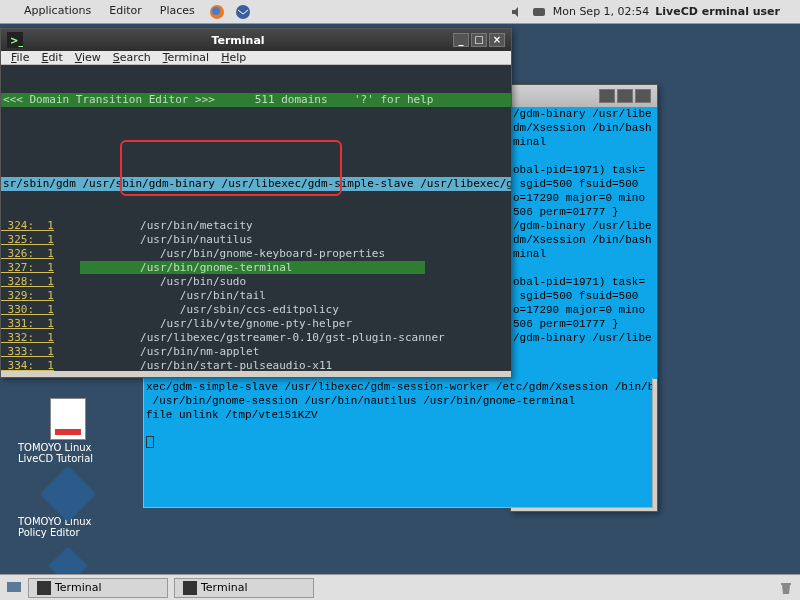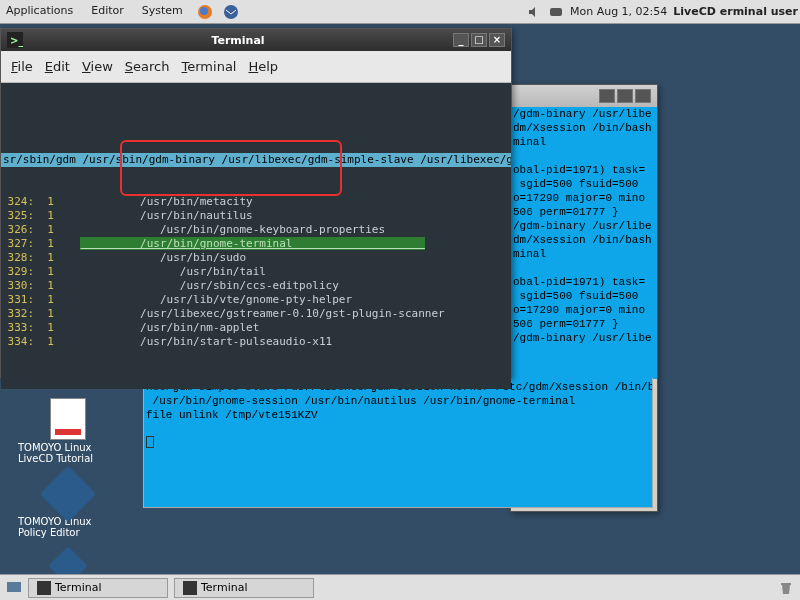--- a/index.html
+++ b/index.html
@@ -13,21 +13,21 @@
   font-size: 12px;
 }
 
 
 .panel-top {
   height: 24px;
   background: #e0e0e0;
   border-bottom: 1px solid #999;
   display: flex;
   align-items: center;
-  padding: 0 2px;
+  padding: 0 20px;
   font-size: 11px;
   color: #222;
   justify-content: flex-end;
 }
 .panel-top .left { display: flex; gap: 10px; }
 .panel-top .menu-item { padding: 0 4px; }
 .panel-top .spacer { flex: 1; }
 .panel-top .tray { display: flex; gap: 6px; align-items: center; }
 .icon-small { width: 16px; height: 16px; display: inline-block; }
 
@@ -70,47 +70,47 @@
   align-items: center;
   padding: 0 6px;
   font-size: 11px;
   font-weight: bold;
 }
 .titlebar.inactive { background: linear-gradient(#d0d0d0, #b8b8b8); color: #555; }
 .titlebar .title-text { flex: 1; text-align: center; }
 .win-btns { display: flex; gap: 2px; }
 .win-btn { width: 16px; height: 14px; background: #555; border: 1px solid #777; display: flex; align-items: center; justify-content: center; font-size: 10px; line-height: 1; }
 .menubar {
-  height: 32px;
+  height: 14px;
   background: #e8e8e8;
   border-bottom: 1px solid #bbb;
   display: flex;
   align-items: center;
   padding: 0 6px;
   gap: 4px;
-  font-size: 13px;
+  font-size: 11px;
   color: #222;
 }
 .menubar span { padding: 0 4px; }
 
 
 .term-body {
   background: #2b333a;
   color: #c8d0d8;
   font-family: "DejaVu Sans Mono", monospace;
   font-size: 11px;
   line-height: 14px;
   white-space: pre;
   overflow: hidden;
   padding: 0;
 }
 .term-header1 { background: #2e7d32; color: #b8e0b8; padding: 0 2px; }
 .term-header2 { background: #5fafcf; color: #000; padding: 0 2px; }
-.row-hi { background: #2e7d32; color: #b8e0b8; display: inline; text-decoration: underline; }
-.yellow { color: #d4c05a; }
+.row-hi { background: #2e7d32; color: #b8e0b8; display: inline; }
+.yellow { color: #d4c05a; text-decoration: underline; }
 
 
 .annot-box {
   position: absolute;
   border: 2px solid #e83030;
   border-radius: 6px;
   pointer-events: none;
 }
 
 
@@ -126,21 +126,21 @@
 }
 .cursor { display: inline-block; width: 8px; height: 12px; border: 1px solid #333; }
 </style>
 </head>
 <body>
 
 <div class="panel-top">
   <div class="left">
     <span class="menu-item">Applications</span>
     <span class="menu-item">Editor</span>
-    <span class="menu-item">System</span>
+    <span class="menu-item">Places</span>
     <span class="icon-small">
       <svg viewBox="0 0 16 16">
           <circle cx="8" cy="8" r="7" fill="#e27c28"></circle>
           <circle cx="7" cy="7" r="4" fill="#4a7acb"></circle>
         </svg>
     </span>
     <span class="icon-small">
       <svg viewBox="0 0 16 16">
           <circle cx="8" cy="8" r="7" fill="#3a5f9e"></circle>
           <path d="M3 6 L8 10 L13 6" stroke="#fff" fill="none"></path>
@@ -148,21 +148,21 @@
     </span>
   </div>
   <div class="spacer"></div>
   <div class="tray">
     <span class="icon-small"><svg viewBox="0 0 16 16">
           <path d="M3 6v4h3l3 3V3L6 6z" fill="#555"></path>
         </svg></span>
     <span class="icon-small"><svg viewBox="0 0 16 16">
           <rect x="2" y="4" width="12" height="8" rx="2" fill="#555"></rect>
         </svg></span>
-    <span>Mon Aug  1, 02:54</span>
+    <span>Mon Sep  1, 02:54</span>
     <span style="font-weight:bold">LiveCD erminal user</span>
   </div>
 </div>
 
 <div class="desktop-icon" style="top:398px; left:18px">
   <div class="doc-icon"></div>
   <div style="white-space:pre-line">TOMOYO Linux
 LiveCD Tutorial</div>
 </div>
 <div class="desktop-icon" style="top:474px; left:18px">
@@ -224,20 +224,21 @@
   </div>
   <div class="menubar">
     <span><u>F</u>ile</span>
     <span><u>E</u>dit</span>
     <span><u>V</u>iew</span>
     <span><u>S</u>earch</span>
     <span><u>T</u>erminal</span>
     <span><u>H</u>elp</span>
   </div>
   <div class="term-body" style="height:306px;">
+    <div class="term-header1">&lt;&lt;&lt; Domain Transition Editor &gt;&gt;&gt;      511 domains    '?' for help</div>
     <div style="height:14px"></div>
     <div class="term-header2">sr/sbin/gdm /usr/sbin/gdm-binary /usr/libexec/gdm-simple-slave /usr/libexec/gdm-</div>
     <div id="lines"><div><span class="yellow"> 324:  1</span>             /usr/bin/metacity</div><div><span class="yellow"> 325:  1</span>             /usr/bin/nautilus</div><div><span class="yellow"> 326:  1</span>                /usr/bin/gnome-keyboard-properties</div><div><span class="yellow"> 327:  1</span>    <span class="row-hi">         /usr/bin/gnome-terminal                    </span></div><div><span class="yellow"> 328:  1</span>                /usr/bin/sudo</div><div><span class="yellow"> 329:  1</span>                   /usr/bin/tail</div><div><span class="yellow"> 330:  1</span>                   /usr/sbin/ccs-editpolicy</div><div><span class="yellow"> 331:  1</span>                /usr/lib/vte/gnome-pty-helper</div><div><span class="yellow"> 332:  1</span>             /usr/libexec/gstreamer-0.10/gst-plugin-scanner</div><div><span class="yellow"> 333:  1</span>             /usr/bin/nm-applet</div><div><span class="yellow"> 334:  1</span>             /usr/bin/start-pulseaudio-x11</div></div>
   </div>
 </div>
 
 <div class="annot-box" style="top:140px; left:120px; width:222px; height:56px"></div>
 
 <div class="panel-bottom">
   <span class="icon-small"><svg viewBox="0 0 16 16">

